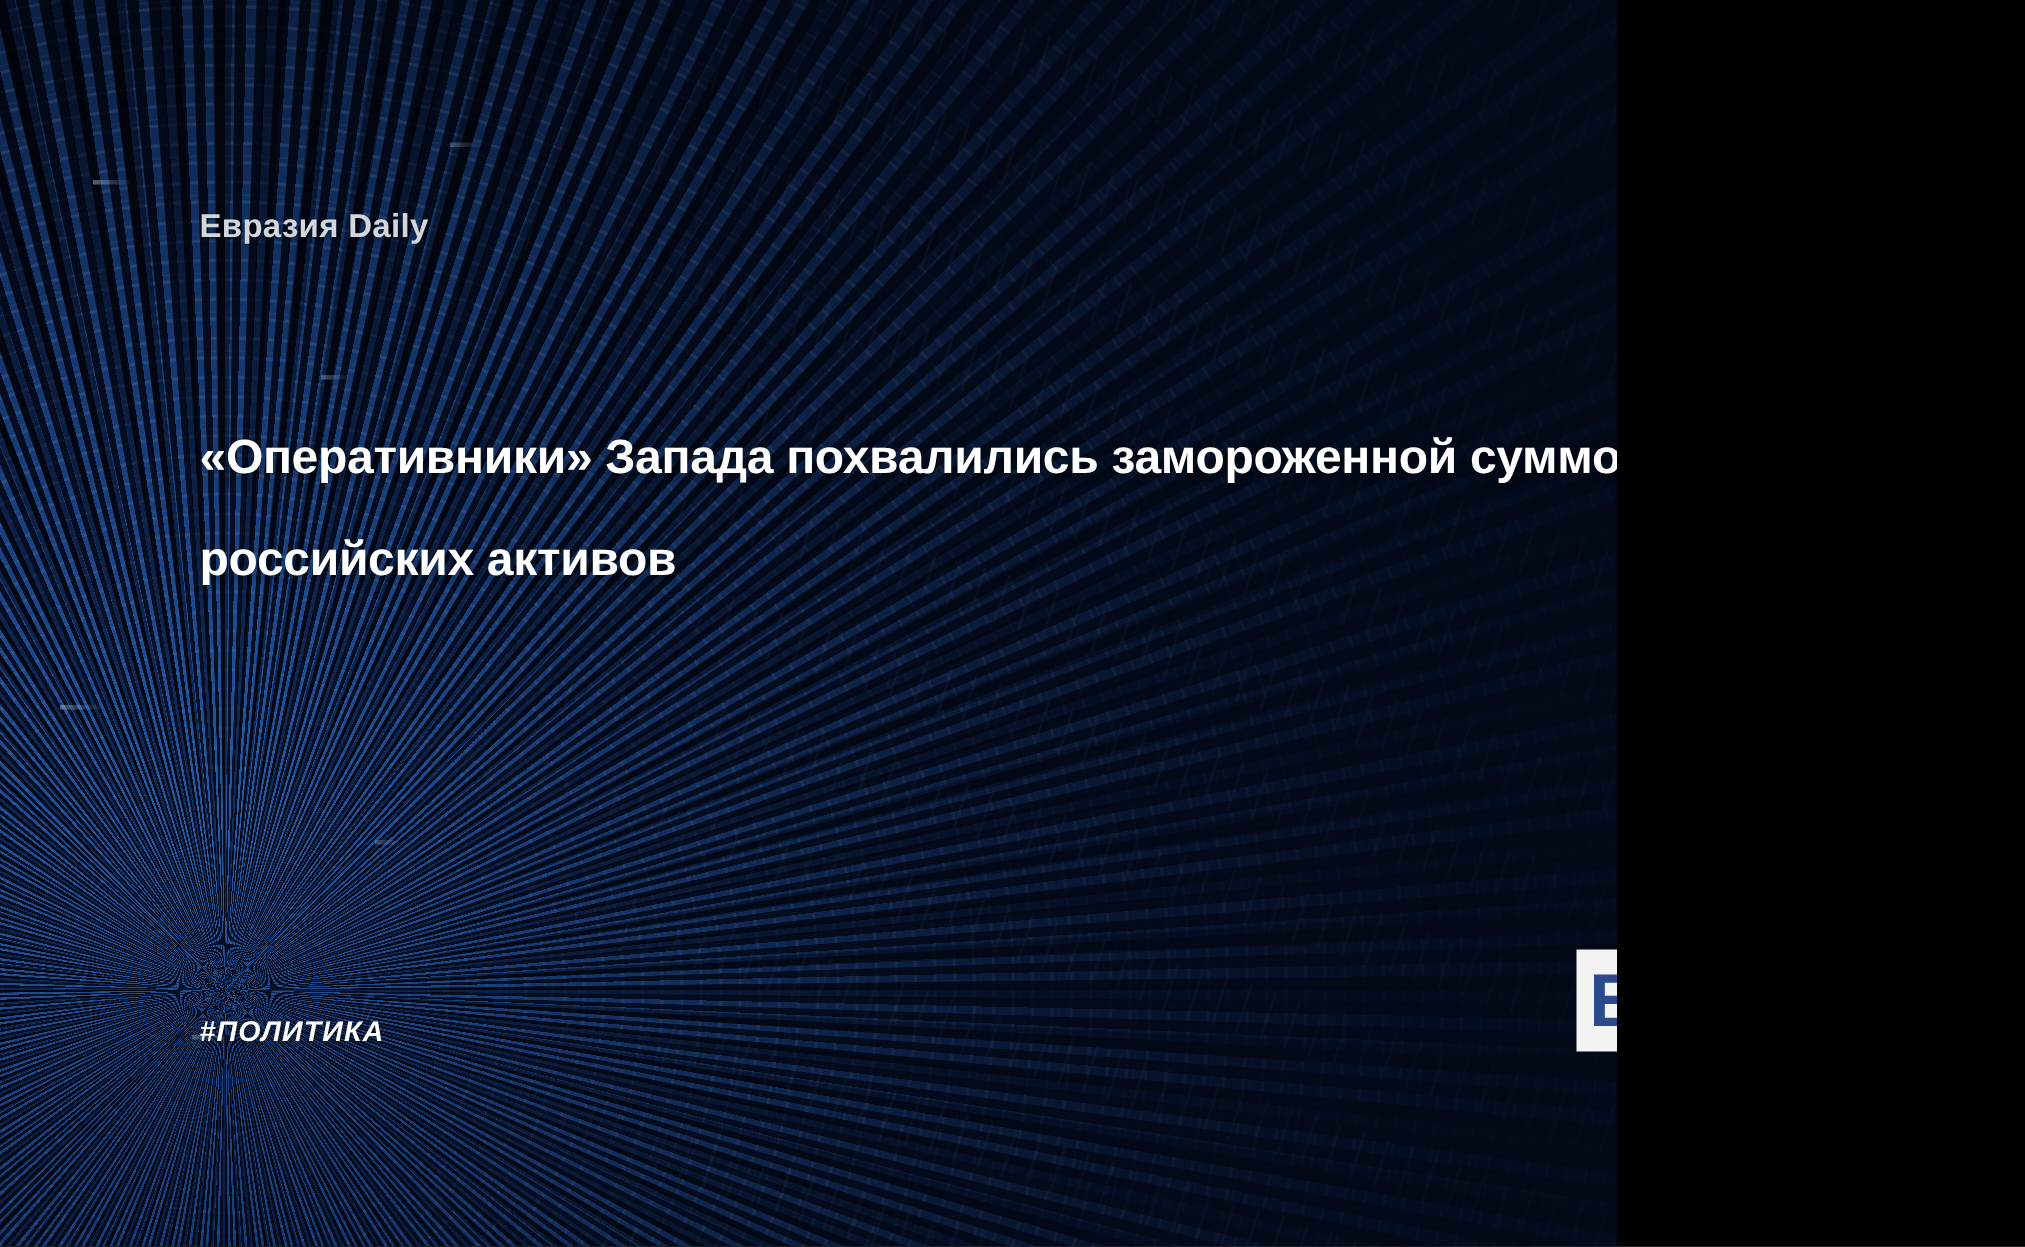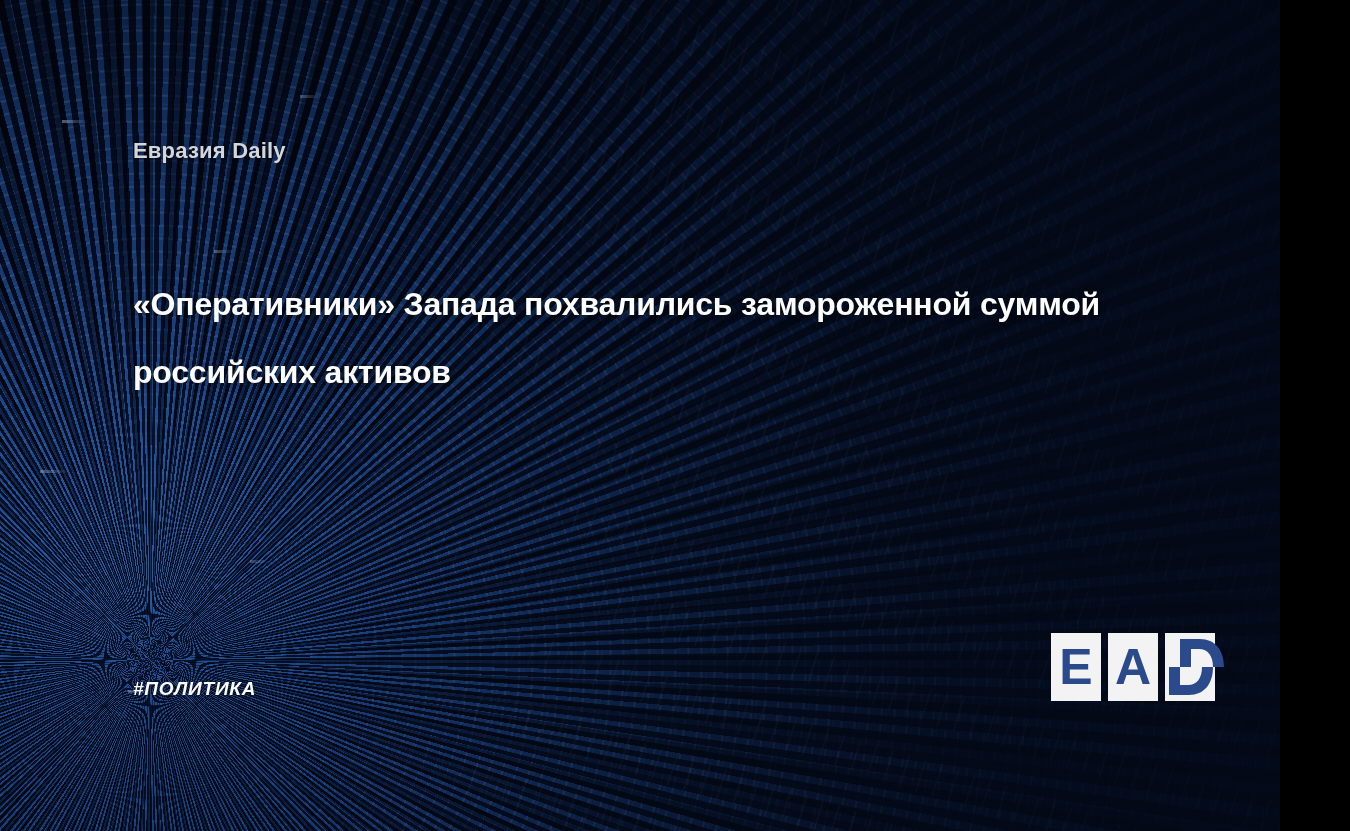--- a/index.html
+++ b/index.html
@@ -4,21 +4,21 @@
 <title>EADaily card</title>
 <style>
   html, body {
     margin: 0;
     padding: 0;
     background: #000;
   }
 
   .card {
     position: relative;
-    width: 1280px;
+    width: 1078px;
     height: 831px;
     overflow: hidden;
     background: #0a1c3c;
     font-family: "Liberation Sans", "DejaVu Sans", sans-serif;
     -webkit-font-smoothing: antialiased;
   }
 
   
   .bg {
     position: absolute;

